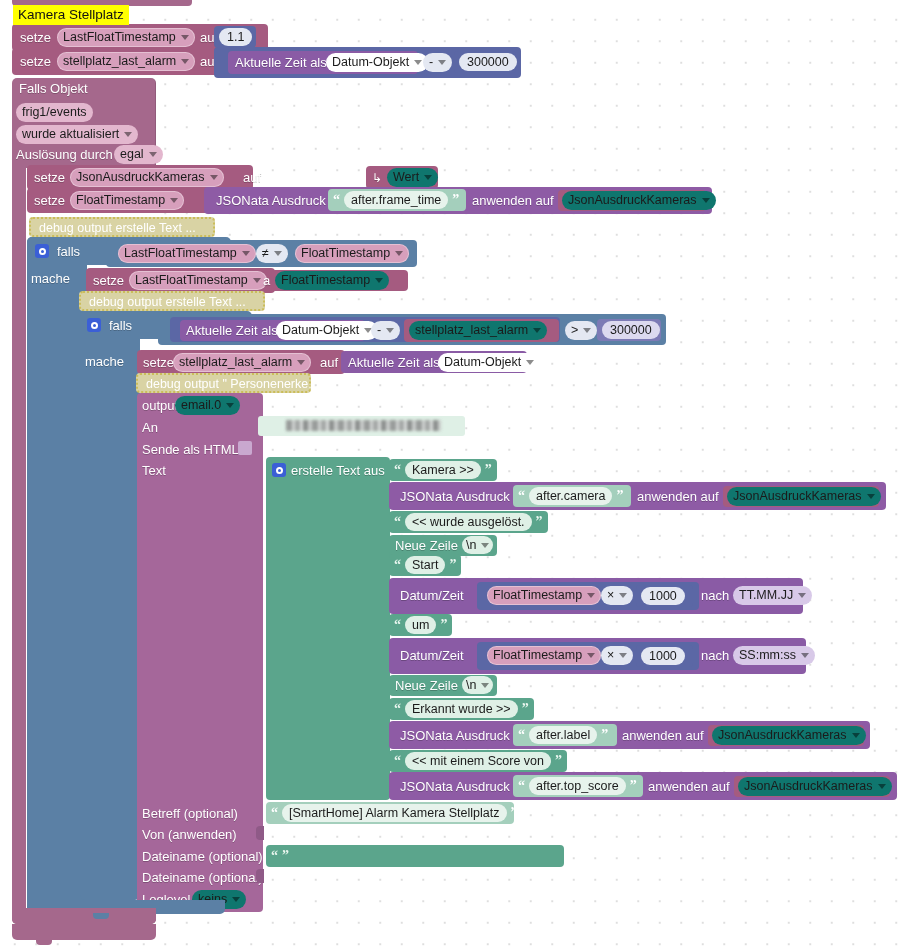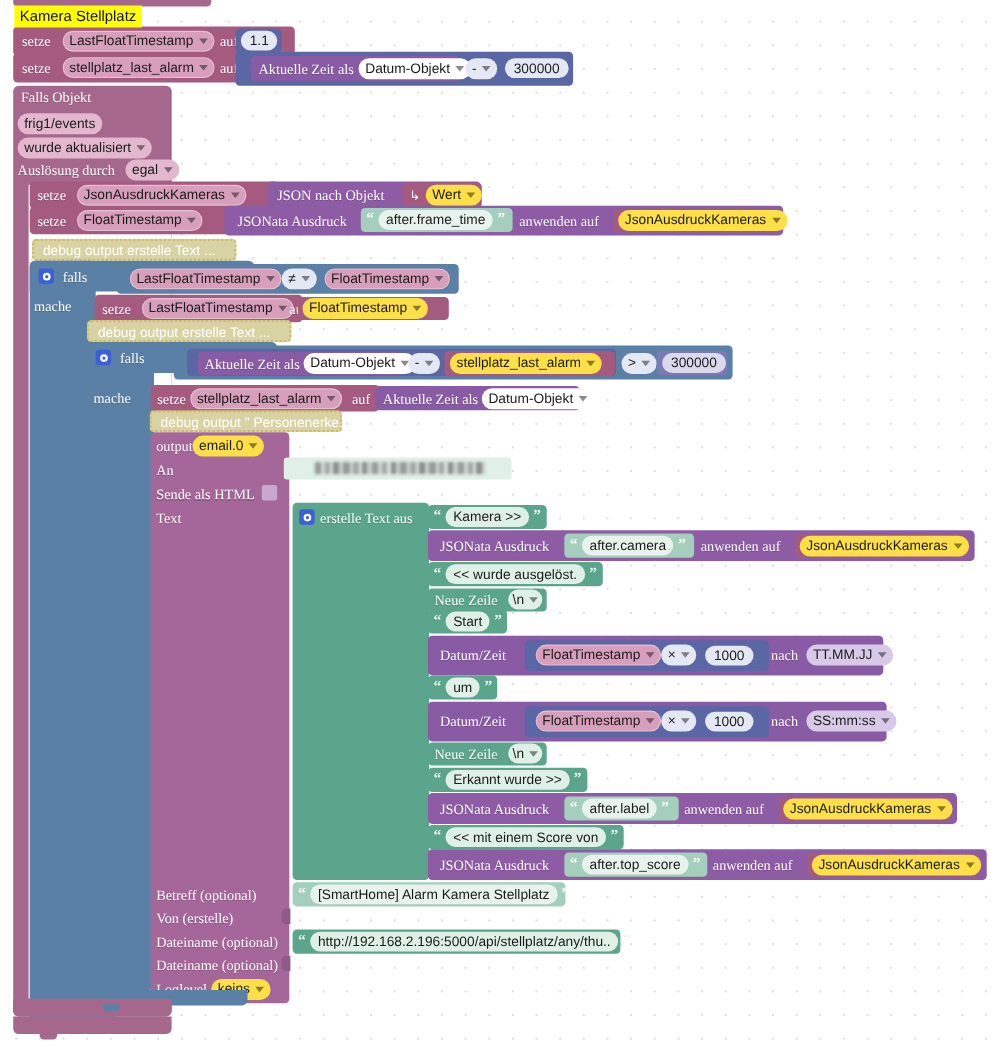--- a/index.html
+++ b/index.html
@@ -34,21 +34,21 @@
   .c-sendto  { background:#a5679a; }
 
   .stack-evt { border-radius:5px; box-shadow: inset -1px -1px 0 rgba(0,0,0,.12); }
 
   .lbl {
     position:absolute;
     color:#ffffff;
     font-size:13px;
     line-height:14px;
     white-space:nowrap;
-    font-family:Liberation Serif, serif;
+    font-family:Liberation Sans, sans-serif;
     text-shadow: 0 1px 0 rgba(0,0,0,.22);
   }
 
   
   .fld {
     position:absolute;
     display:flex; align-items:center;
     height:19px;
     border-radius:10px;
     padding:0 6px;
@@ -61,21 +61,21 @@
   }
   .fld .tx { display:inline-block; }
   .fld .caret {
     margin-left:5px;
     width:0;height:0;
     border-left:4px solid transparent;
     border-right:4px solid transparent;
     border-top:5px solid rgba(0,0,0,.45);
   }
   .f-varpill { background:#d79fbc; box-shadow: inset 0 0 0 1px rgba(255,255,255,.35); }
-  .f-varpill2{ background:#fde047; }
+  .f-varpill2{ background:#0f766e; }
   .f-white   { background:#ffffff; }
   .f-grey    { background:#e4e8f2; }
   .f-lav     { background:#d8c9e8; }
   .f-mint    { background:#dff0e6; }
   .f-pinkish { background:#e3b7ce; }
 
   
   .numblk {
     position:absolute;
     height:22px;
@@ -258,23 +258,20 @@
   </span>
 
   <div class="blk c-varset" style="left:27px; top:165px; width:226px; height:25px; border-radius:4px;">
     <span class="lbl" style="left:7px; top:6px;">setze</span>
     <span class="fld f-varpill" style="left:43px; top:3px;">
       <span class="tx">JsonAusdruckKameras</span>
       <span class="caret"></span>
     </span>
     <span class="lbl" style="left:216px; top:6px;">auf</span>
   </div>
-  <div class="blk c-conv" style="left:243px; top:165px; width:194px; height:25px; border-radius:4px;">
-    <span class="lbl" style="left:9px; top:6px;">JSON nach Objekt</span>
-  </div>
   <div class="blk c-varset" style="left:366px; top:166px; width:72px; height:23px; border-radius:4px;">
     <span class="lbl" style="left:6px; top:5px; font-size:12px;">↳</span>
     <span class="fld f-varpill2" style="left:21px; top:2px;">
       <span class="tx">Wert</span>
       <span class="caret"></span>
     </span>
   </div>
 
   <div class="blk c-varset" style="left:27px; top:188px; width:185px; height:25px; border-radius:4px;">
     <span class="lbl" style="left:7px; top:6px;">setze</span>
@@ -563,27 +560,26 @@
     </span>
   </div>
 
   <span class="lbl" style="left:142px; top:807px;">Betreff (optional)</span>
   <div class="strblk pale" style="left:266px; top:802px; width:248px;">
     <span class="q">“</span>
     <span class="val">[SmartHome] Alarm Kamera Stellplatz</span>
     <span class="q">”</span>
   </div>
 
-  <span class="lbl" style="left:142px; top:828px;">Von (erstelle)</span>
+  <span class="lbl" style="left:142px; top:828px;">Von (anwenden)</span>
   <div class="plug" style="left:256px; top:826px; background:#8f5a87;"></div>
 
   <span class="lbl" style="left:142px; top:850px;">Dateiname (optional)</span>
   <div class="strblk" style="left:266px; top:845px; width:298px;">
     <span class="q">“</span>
-    <span class="val">http://192.168.2.196:5000/api/stellplatz/any/thu..</span>
     <span class="q">”</span>
   </div>
 
   <span class="lbl" style="left:142px; top:871px;">Dateiname (optional)</span>
   <div class="plug" style="left:256px; top:869px; background:#8f5a87;"></div>
 
   <span class="lbl" style="left:142px; top:893px;">Loglevel</span>
   <span class="fld f-varpill2" style="left:192px; top:890px;">
     <span class="tx">keins</span>
     <span class="caret"></span>

